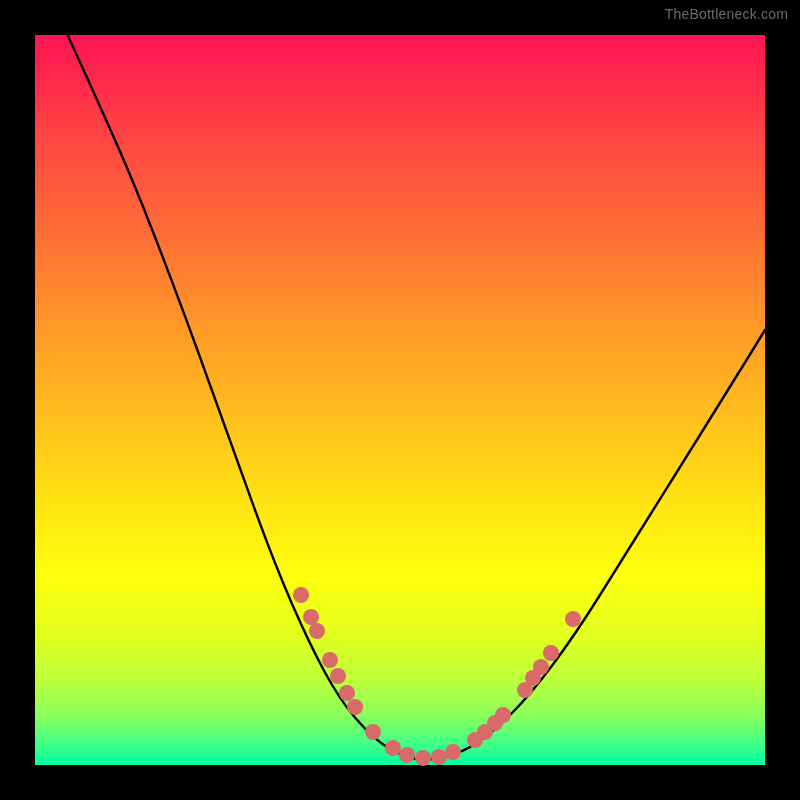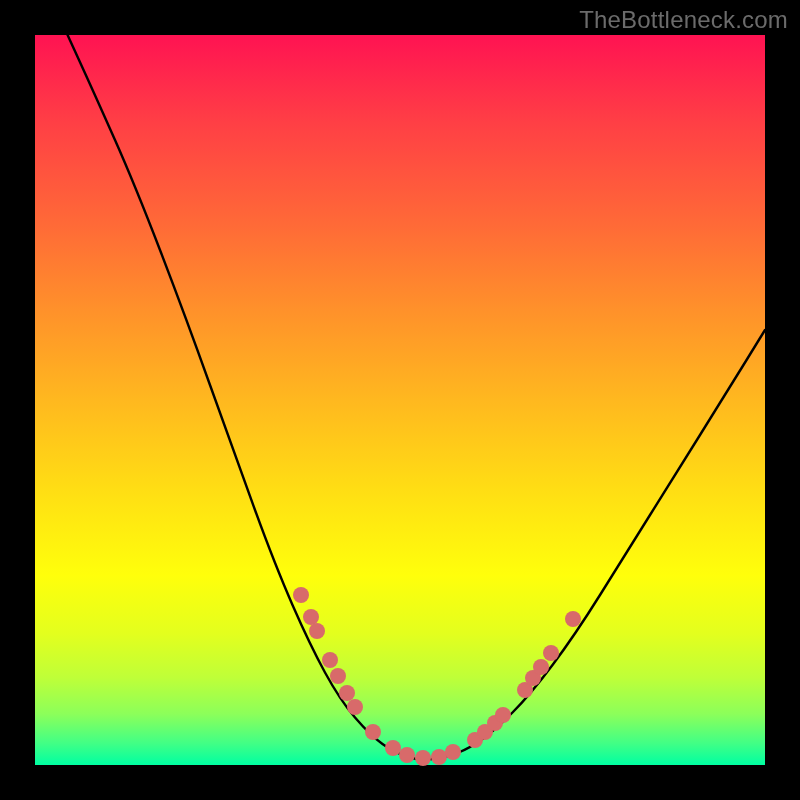--- a/index.html
+++ b/index.html
@@ -40,21 +40,21 @@
       #8cff5a 93%,
       #42ff85 97%,
       #00ffa2 100%
     );
   }
   .watermark {
     position: absolute;
     top: 6px;
     right: 12px;
     color: #6b6b6b;
-    font-size: 24px;
+    font-size: 14px;
     font-weight: 500;
     letter-spacing: 0.2px;
     text-align: center;
   }
   svg.curve {
     position: absolute;
     left: 0;
     top: 0;
     width: 730px;
     height: 730px;

